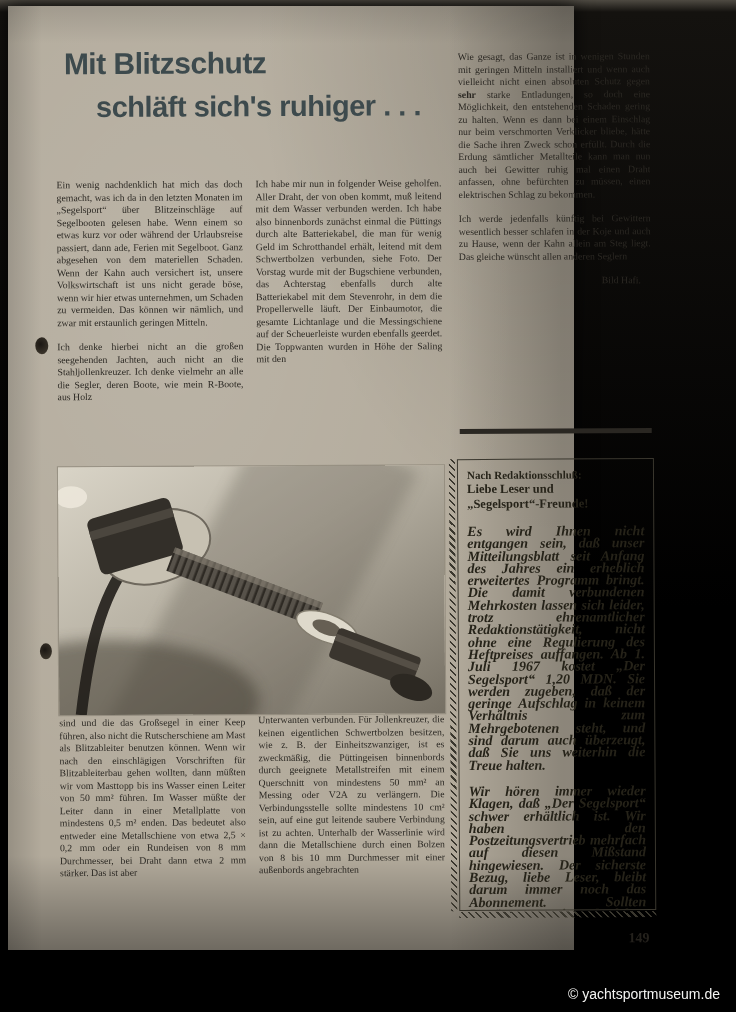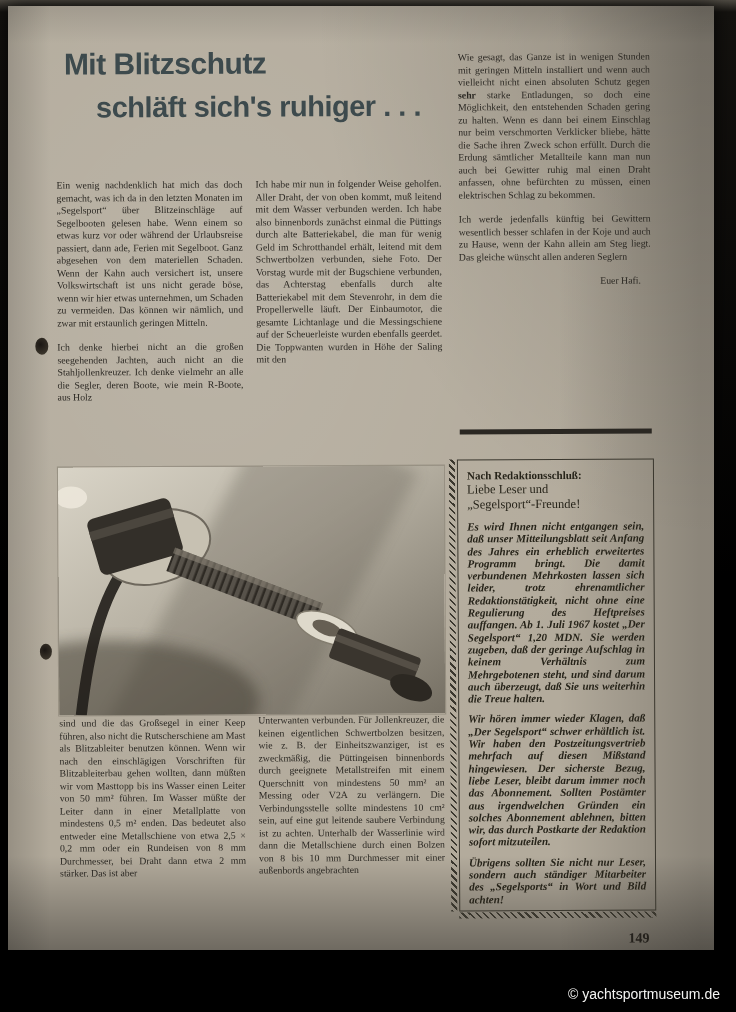--- a/index.html
+++ b/index.html
@@ -1,17 +1,17 @@
 <!DOCTYPE html>
 <html><head>
 <meta charset="utf-8">
 <style>
   html,body{margin:0;padding:0;background:#0b0a08;width:736px;height:1012px;overflow:hidden;}
   .scan{position:relative;width:736px;height:1012px;background:linear-gradient(#4e4a42,#14120f 12px,#000 60%);}
-  .paper{position:absolute;left:8px;top:6px;width:706px;height:944px;
+  .paper{position:absolute;left:8px;top:6px;width:566px;height:944px;
     background:
       radial-gradient(ellipse at 28% 32%, rgba(255,255,255,0.10), transparent 62%),
       radial-gradient(ellipse at 100% 0%, rgba(0,0,0,0.18), transparent 40%),
       linear-gradient(to right, rgba(0,0,0,0.16), rgba(0,0,0,0) 6%, rgba(0,0,0,0) 78%, rgba(0,0,0,0.22) 98%),
       linear-gradient(to bottom, rgba(0,0,0,0.12), rgba(0,0,0,0) 4%, rgba(0,0,0,0) 90%, rgba(0,0,0,0.38)),
       #b3ab9c;
     box-shadow:0 0 18px rgba(0,0,0,0.8);}
   .content{position:absolute;left:0;top:0;right:0;bottom:0;transform:rotate(-0.3deg);}
   .headline{position:absolute;left:58px;top:40px;font-family:"Liberation Sans",sans-serif;font-weight:bold;color:#3d4a4d;letter-spacing:-0.5px;}
   .h1l{font-size:30px;line-height:34px;}
@@ -21,22 +21,22 @@
   .signoff{text-align:right;padding-right:10px;font-style:normal;}
   .c1t{left:50px;top:172px;height:286px;}
   .c2t{left:249px;top:172px;height:286px;}
   .c3t{left:452px;top:46px;width:192px;height:376px;}
   .c1b{left:50px;top:710px;height:216px;}
   .c2b{left:249px;top:708px;height:234px;}
   .rule{position:absolute;left:452px;top:424px;width:192px;height:5px;background:#2a2722;}
   .photo{position:absolute;left:50px;top:460px;width:386px;height:248px;overflow:hidden;box-shadow:0 0 0 1px rgba(60,55,45,0.25);}
   .edbox{position:absolute;left:449px;top:454px;width:197px;height:452px;border:1.5px solid #3a372e;box-sizing:border-box;padding:8px 9px;overflow:hidden;font-family:"Liberation Serif",serif;color:#262319;}
   .kicker{font-weight:bold;font-size:11px;line-height:14px;}
-  .edh{font-weight:normal;font-size:12.5px;line-height:15px;}
-  .edbody p{font-style:italic;font-weight:bold;font-size:11px;line-height:12.3px;text-align:justify;margin:8px 0 0 0;}
+  .edh{font-weight:bold;font-size:12.5px;line-height:15px;}
+  .edbody p{font-style:italic;font-weight:bold;font-size:14px;line-height:12.3px;text-align:justify;margin:14px 0 0 0;}
   .edsign{font-style:italic;font-weight:bold;font-size:13px;margin-top:9px;padding-left:34px;}
   .hatchL{position:absolute;left:441px;top:454px;width:6px;height:452px;background:repeating-linear-gradient(45deg,#3a372e 0 1.6px,transparent 1.6px 5px);}
   .hatchB{position:absolute;left:449px;top:907px;width:197px;height:6px;background:repeating-linear-gradient(45deg,#3a372e 0 1.6px,transparent 1.6px 5px);}
   .hole{position:absolute;border-radius:50%;background:radial-gradient(circle at 40% 40%, #1b1713, #3c362c 80%);}
   .hole1{left:28px;top:330px;width:13px;height:17px;}
   .hole2{left:31px;top:636px;width:12px;height:16px;}
   .pagenum{position:absolute;left:618px;top:926px;font-family:"Liberation Serif",serif;font-weight:bold;font-size:14px;color:#24211c;}
   .watermark{position:absolute;right:16px;bottom:10px;color:#f4f4f2;font-family:"Liberation Sans",sans-serif;font-size:14px;display:flex;align-items:center;gap:4px;}
   .wm-icon{font-size:14px;}
 </style>
@@ -57,21 +57,21 @@
         <p>Ich denke hierbei nicht an die großen seegehenden Jachten, auch nicht an die Stahljollenkreuzer. Ich denke vielmehr an alle die Segler, deren Boote, wie mein R-Boote, aus Holz</p>
       </div>
 
       <div class="col c2t">
         <p>Ich habe mir nun in folgender Weise geholfen. Aller Draht, der von oben kommt, muß leitend mit dem Wasser verbunden werden. Ich habe also binnenbords zunächst einmal die Püttings durch alte Batteriekabel, die man für wenig Geld im Schrotthandel erhält, leitend mit dem Schwertbolzen verbunden, siehe Foto. Der Vorstag wurde mit der Bugschiene verbunden, das Achterstag ebenfalls durch alte Batteriekabel mit dem Stevenrohr, in dem die Propellerwelle läuft. Der Einbaumotor, die gesamte Lichtanlage und die Messingschiene auf der Scheuerleiste wurden ebenfalls geerdet. Die Toppwanten wurden in Höhe der Saling mit den</p>
       </div>
 
       <div class="col c3t">
         <p><span>Wie gesagt, das Ganze ist in wenigen Stunden mit geringen Mitteln installiert und wenn auch vielleicht nicht einen absoluten Schutz gegen </span><strong>sehr</strong><span> starke Entladungen, so doch eine Möglichkeit, den entstehenden Schaden gering zu halten. Wenn es dann bei einem Einschlag nur beim verschmorten Verklicker bliebe, hätte die Sache ihren Zweck schon erfüllt. Durch die Erdung sämtlicher Metallteile kann man nun auch bei Gewitter ruhig mal einen Draht anfassen, ohne befürchten zu müssen, einen elektrischen Schlag zu bekommen.</span></p>
         <p>Ich werde jedenfalls künftig bei Gewittern wesentlich besser schlafen in der Koje und auch zu Hause, wenn der Kahn allein am Steg liegt. Das gleiche wünscht allen anderen Seglern</p>
-        <p class="signoff">Euer Hafi.</p>
+        <p class="signoff">Bild Hafi.</p>
       </div>
 
       <div class="photo">
         <svg width="386" height="248" viewBox="0 0 386 248">
           <defs>
             <linearGradient id="pbg" x1="0" y1="0" x2="1" y2="1">
               <stop offset="0" stop-color="#d9d4c7"></stop>
               <stop offset="0.45" stop-color="#b7b1a3"></stop>
               <stop offset="1" stop-color="#756f63"></stop>
             </linearGradient>

